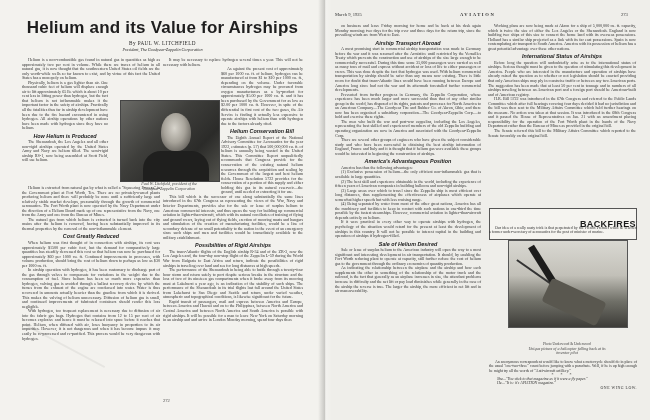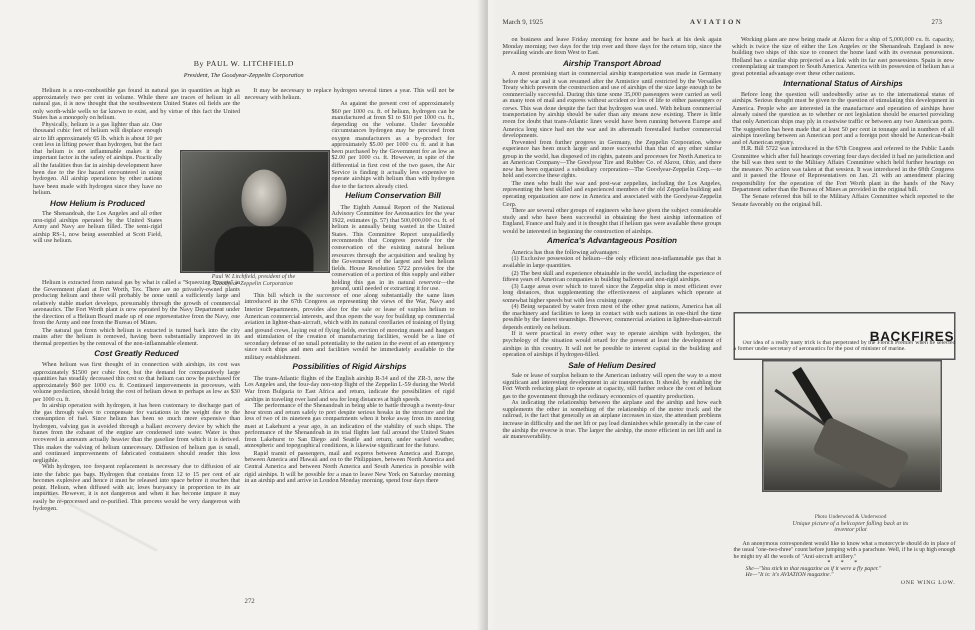--- a/index.html
+++ b/index.html
@@ -32,20 +32,21 @@
                font-family:"Liberation Sans", sans-serif; font-weight:bold; font-size:9px; letter-spacing:0.4px; color:#1b1b1b; }
   .heli { position:absolute; left:508px; top:240px; width:118px; height:86px;
           background:linear-gradient(180deg,#d9d8d2 0%, #c2c0b8 40%, #707068 70%, #3d3c38 100%); border:1px solid #555; overflow:hidden; }
   .blade { position:absolute; background:#1d1d1c; transform-origin:left center; }
   .smudge { position:absolute; left:20px; top:345px; width:90px; height:2px; background:rgba(0,0,0,0.05); transform:rotate(28deg); }
 </style>
 </head>
 <body>
 
 <div class="page left">
+  <div class="title">Helium and its Value for Airships</div>
   <div class="byline">By PAUL W. LITCHFIELD</div>
   <div class="affil">President, The Goodyear-Zeppelin Corporation</div>
 
   <div class="col" style="left:22px; top:58px; width:138px;">
     <p>Helium is a non-combustible gas found in natural gas in quantities as high as approximately two per cent in volume. While there are traces of helium in all natural gas, it is now thought that the southwestern United States oil fields are the only worth-while wells so far known to exist, and by virtue of this fact the United States has a monopoly on helium.</p>
     <div style="width:86px;">
       <p>Physically, helium is a gas lighter than air. One thousand cubic feet of helium will displace enough air to lift approximately 65 lb. which is about 10 per cent less in lifting power than hydrogen, but the fact that helium is not inflammable makes it the important factor in the safety of airships. Practically all the fatalities thus far in airship development have been due to the fire hazard encountered in using hydrogen. All airship operations by other nations have been made with hydrogen since they have no helium.</p>
       <div class="h2">How Helium is Produced</div>
       <p>The Shenandoah, the Los Angeles and all other non-rigid airships operated by the United States Army and Navy are helium filled. The semi-rigid airship RS-1, now being assembled at Scott Field, will use helium.</p>
     </div>

